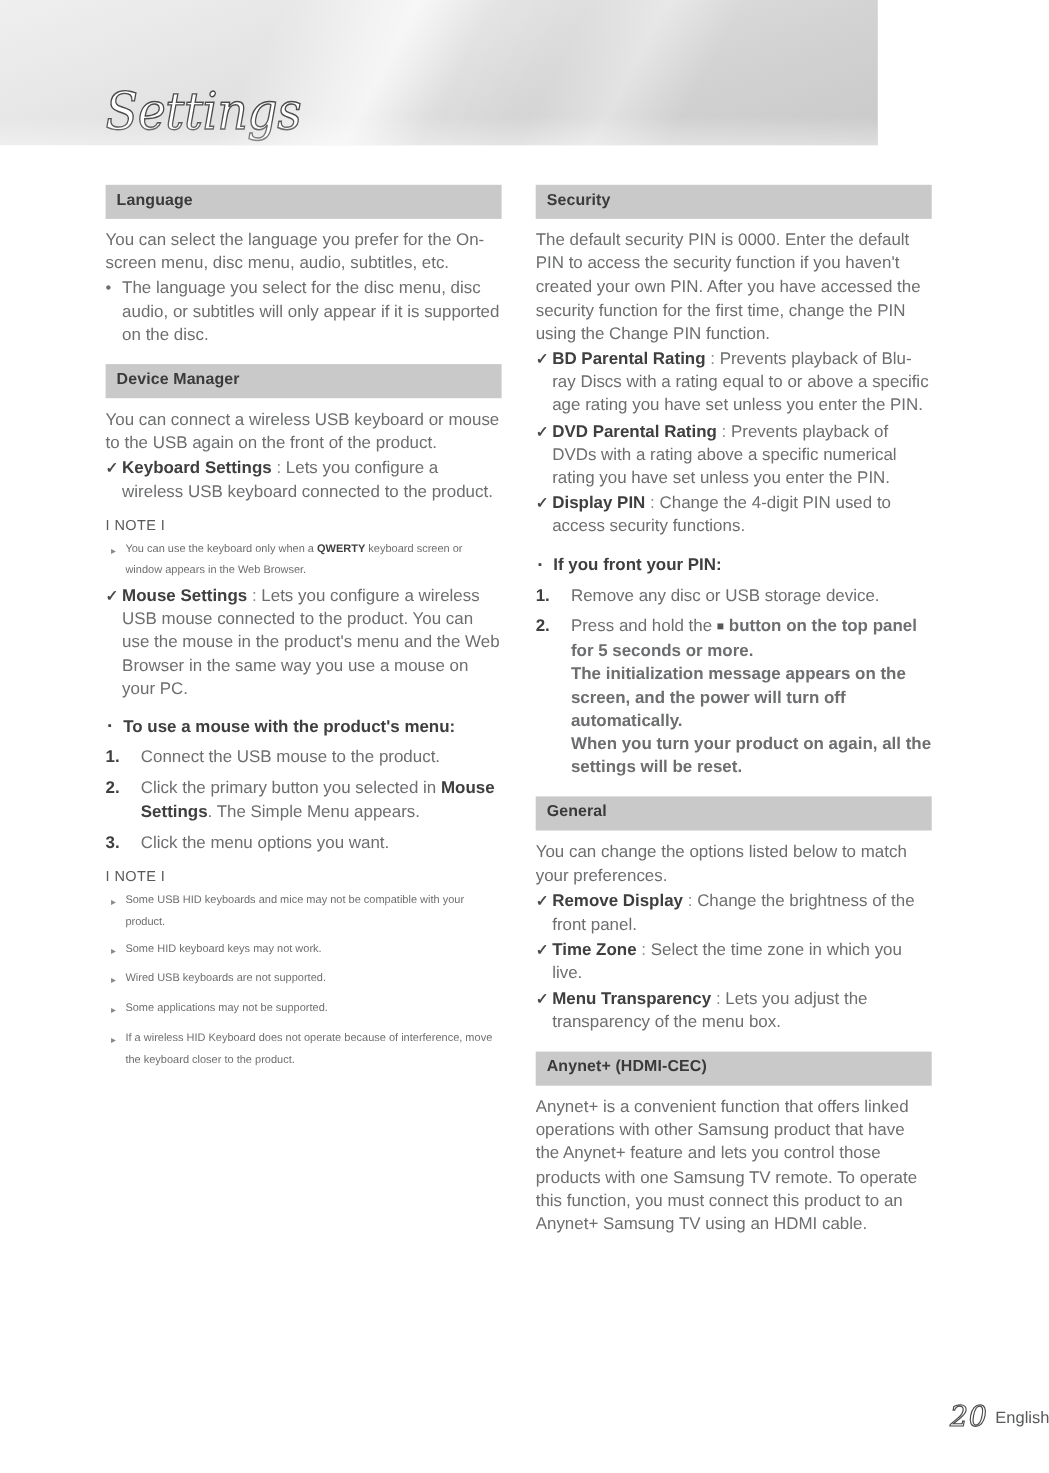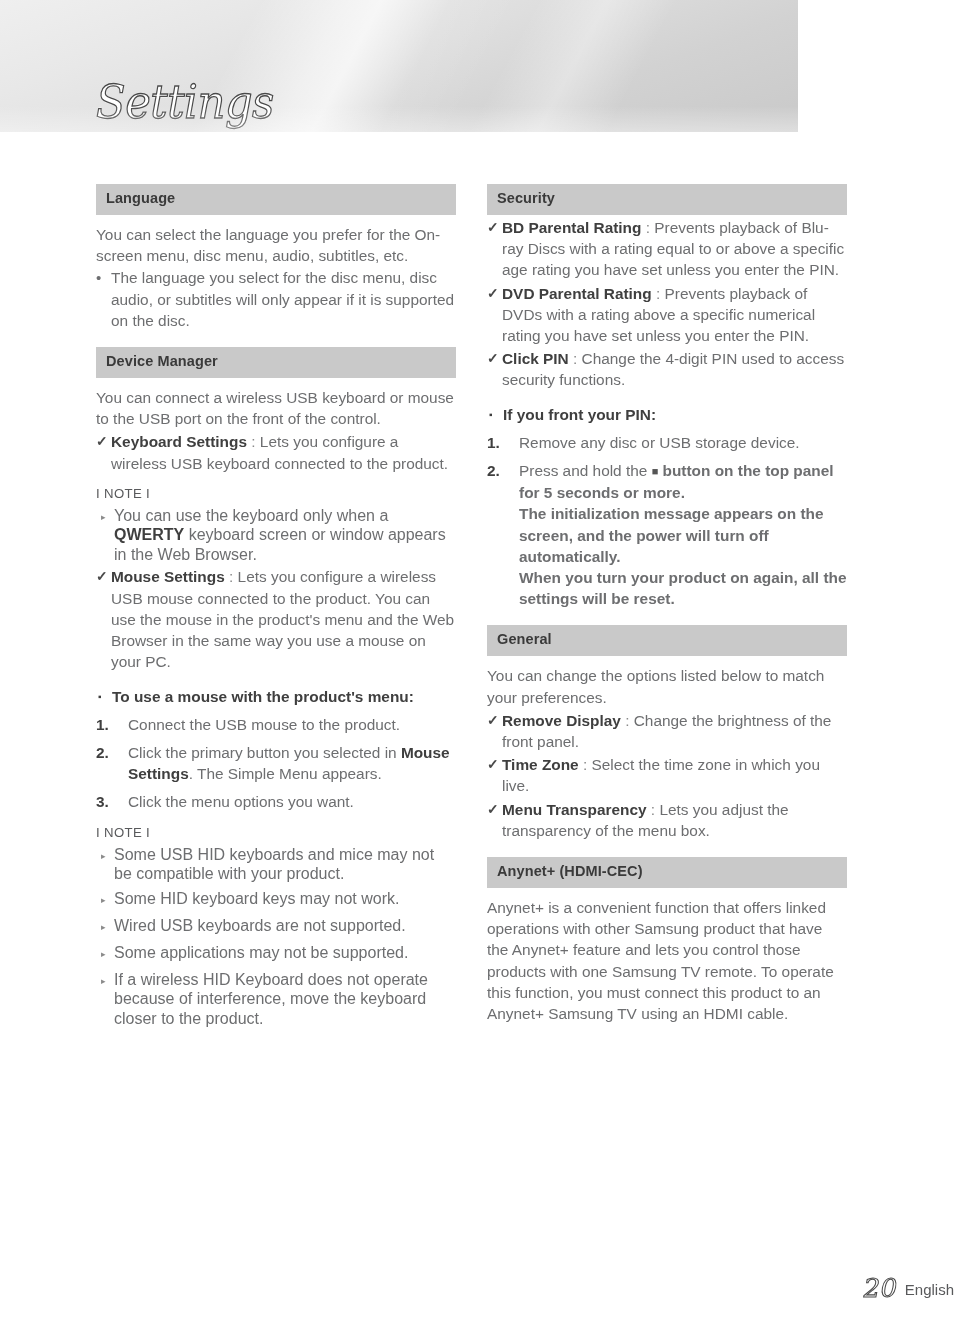--- a/index.html
+++ b/index.html
@@ -70,21 +70,21 @@
 
   
   .columns {
     position: absolute;
     left: 0;
     top: 168px;
     width: 954px;
   }
   .col {
     position: absolute;
-    top: 16px;
+    top: 0;
     width: 360px;
   }
   .col-left  { left: 96px; }
   .col-right { left: 487px; }
 
   
   .section-bar {
     background: #c9c9c9;
     color: #3a3a3a;
     font-size: 14.5px;
@@ -145,21 +145,21 @@
   .row.note-item { margin-top: 5px; }
   .row.note-item .marker {
     width: 18px;
     font-size: 9px;
     line-height: 22px;
     color: #8a8a8a;
     padding-left: 5px;
     box-sizing: border-box;
   }
   .row.note-item .content {
-    font-size: 16px;
+    font-size: 10px;
     line-height: 19.6px;
   }
 
   
   .row.square {
     margin-top: 13px;
     font-weight: 700;
     color: #3f3f3f;
     font-size: 15.4px;
   }
@@ -242,21 +242,21 @@
 
     <p class="body">You can select the language you prefer for the On-screen menu, disc menu, audio, subtitles, etc.</p>
 
     <div class="row dot">
       <span class="marker">•</span>
       <span class="content">The language you select for the disc menu, disc audio, or subtitles will only appear if it is supported on the disc.</span>
     </div>
 
     <div class="section-bar">Device Manager</div>
 
-    <p class="body">You can connect a wireless USB keyboard or mouse to the USB port on the front of the control.</p>
+    <p class="body">You can connect a wireless USB keyboard or mouse to the USB again on the front of the product.</p>
 
     <div class="row check">
       <span class="marker">✓</span>
       <span class="content">
         <b class="term">Keyboard Settings</b><span class="colon"> </span><span class="colon">:</span>
         <span>Lets you configure a wireless USB keyboard connected to the product.</span>
       </span>
     </div>
 
     <div class="note-label">I NOTE I</div>
@@ -316,20 +316,21 @@
       <span class="marker">▸</span>
       <span class="content">If a wireless HID Keyboard does not operate because of interference, move the keyboard closer to the product.</span>
     </div>
 
   </div>
 
   <div class="col col-right">
 
     <div class="section-bar">Security</div>
 
+    <p class="body">The default security PIN is 0000. Enter the default PIN to access the security function if you haven't created your own PIN. After you have accessed the security function for the first time, change the PIN using the Change PIN function.</p>
 
     <div class="row check">
       <span class="marker">✓</span>
       <span class="content">
         <b class="term">BD Parental Rating</b>
         <span class="colon">:</span>
         <span>Prevents playback of Blu-ray Discs with a rating equal to or above a specific age rating you have set unless you enter the PIN.</span>
       </span>
     </div>
 
@@ -338,21 +339,21 @@
       <span class="content">
         <b class="term">DVD Parental Rating</b>
         <span class="colon">:</span>
         <span>Prevents playback of DVDs with a rating above a specific numerical rating you have set unless you enter the PIN.</span>
       </span>
     </div>
 
     <div class="row check">
       <span class="marker">✓</span>
       <span class="content">
-        <b class="term">Click PIN</b>
+        <b class="term">Display PIN</b>
         <span class="colon">:</span>
         <span>Change the 4-digit PIN used to access security functions.</span>
       </span>
     </div>
 
     <div class="row square">
       <span class="marker">▪</span>
       <span class="content">If you front your PIN:</span>
     </div>
 

